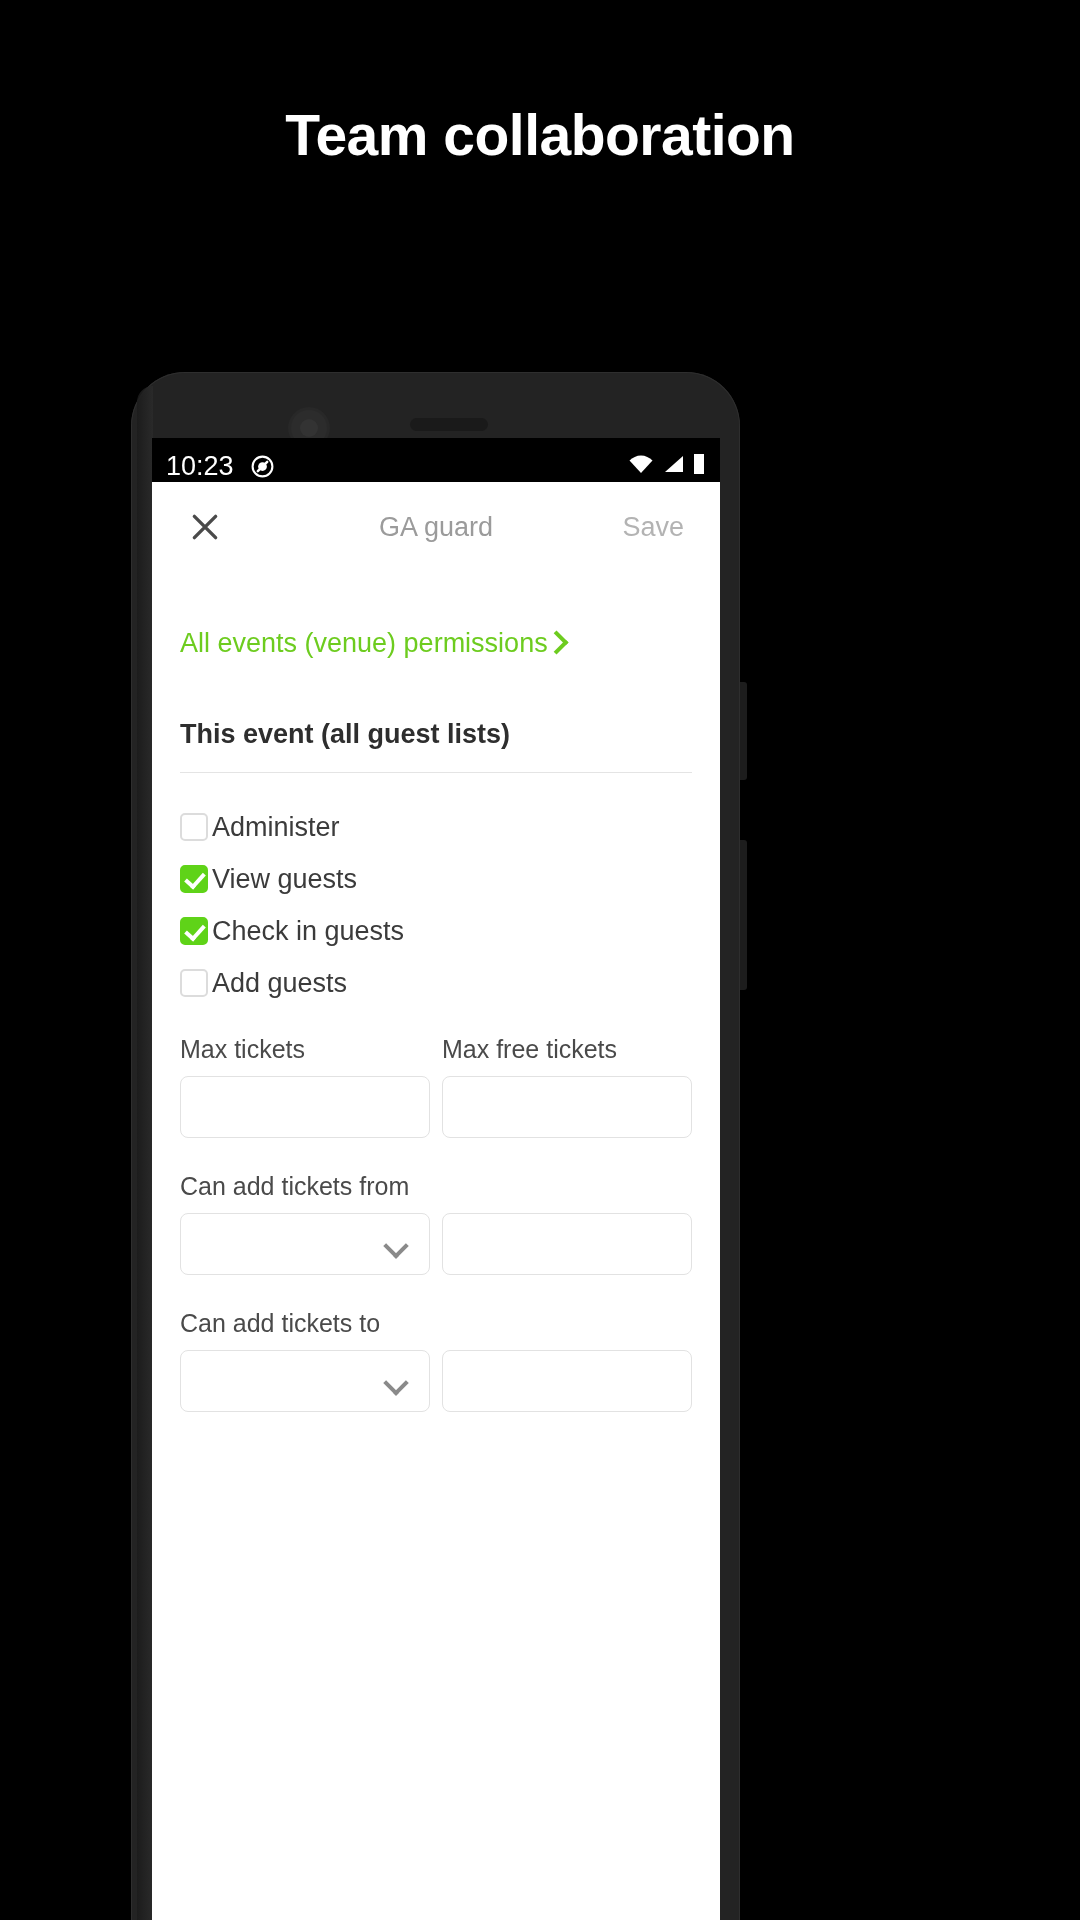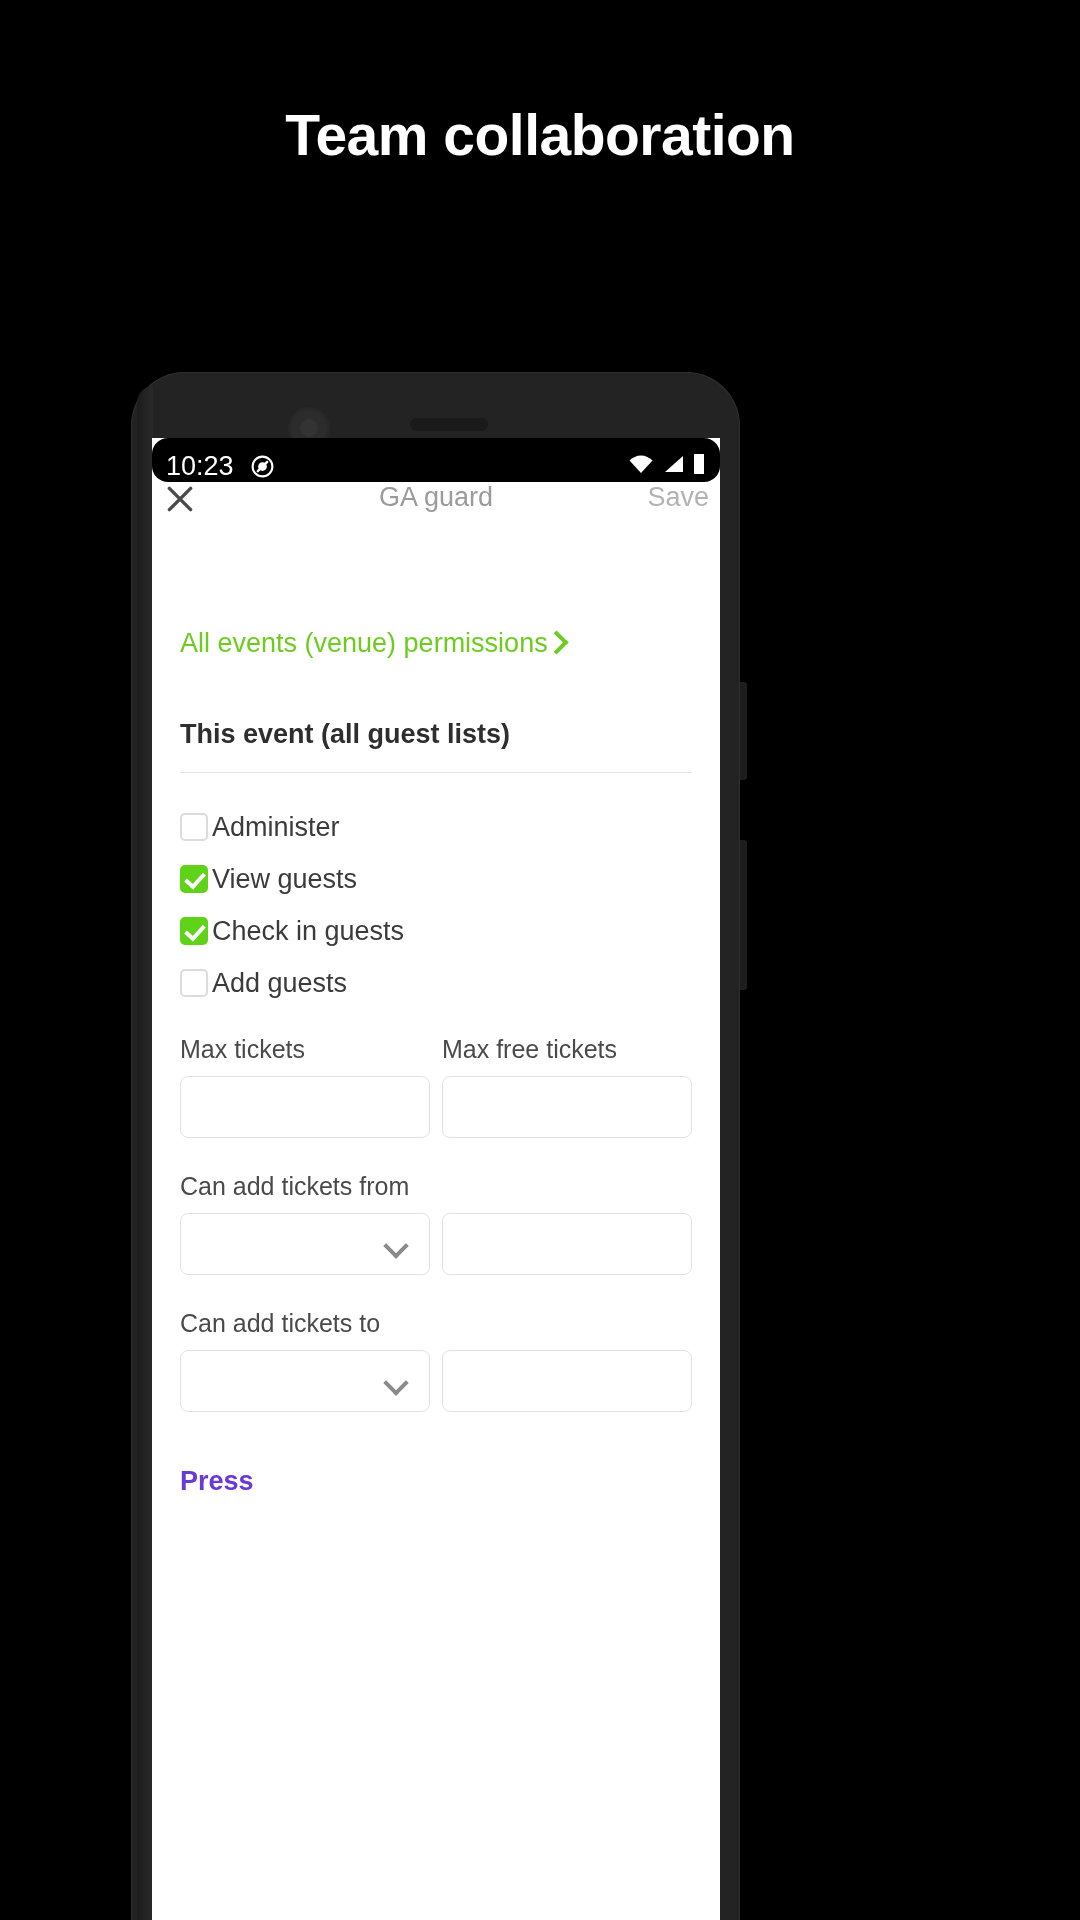--- a/index.html
+++ b/index.html
@@ -103,21 +103,20 @@
   }
 
   
   .status-bar {
     height: 44px;
     background: #000000;
     display: flex;
     align-items: center;
     padding: 12px 14px 0 14px;
     box-sizing: border-box;
-    border-radius: 16px;
   }
   .status-time {
     color: #ffffff;
     font-size: 27px;
     letter-spacing: 0px;
     font-weight: 400;
   }
   .status-left-icon {
     margin-left: 16px;
     width: 25px; height: 25px;
@@ -129,22 +128,22 @@
   .status-right {
     display: flex;
     align-items: center;
     gap: 7px;
   }
 
   
   .app-header {
     height: 90px;
     display: flex;
-    align-items: flex-start;
-    padding: 0 11px;
+    align-items: center;
+    padding: 0 36px;
     box-sizing: border-box;
     position: relative;
   }
   .close-icon {
     width: 34px; height: 34px;
     flex: 0 0 auto;
     color: #4a4a4a;
   }
   .app-title {
     position: absolute;
@@ -403,17 +402,16 @@
           </div>
           <div class="field-col">
             <div class="field-label blank">&nbsp;</div>
             <div class="field-box"></div>
           </div>
         </div>
 
       </div>
 
 
-      <div class="press-link">Press</div>
 
     </div>
   </div>
 </div>
 
 </body></html>

